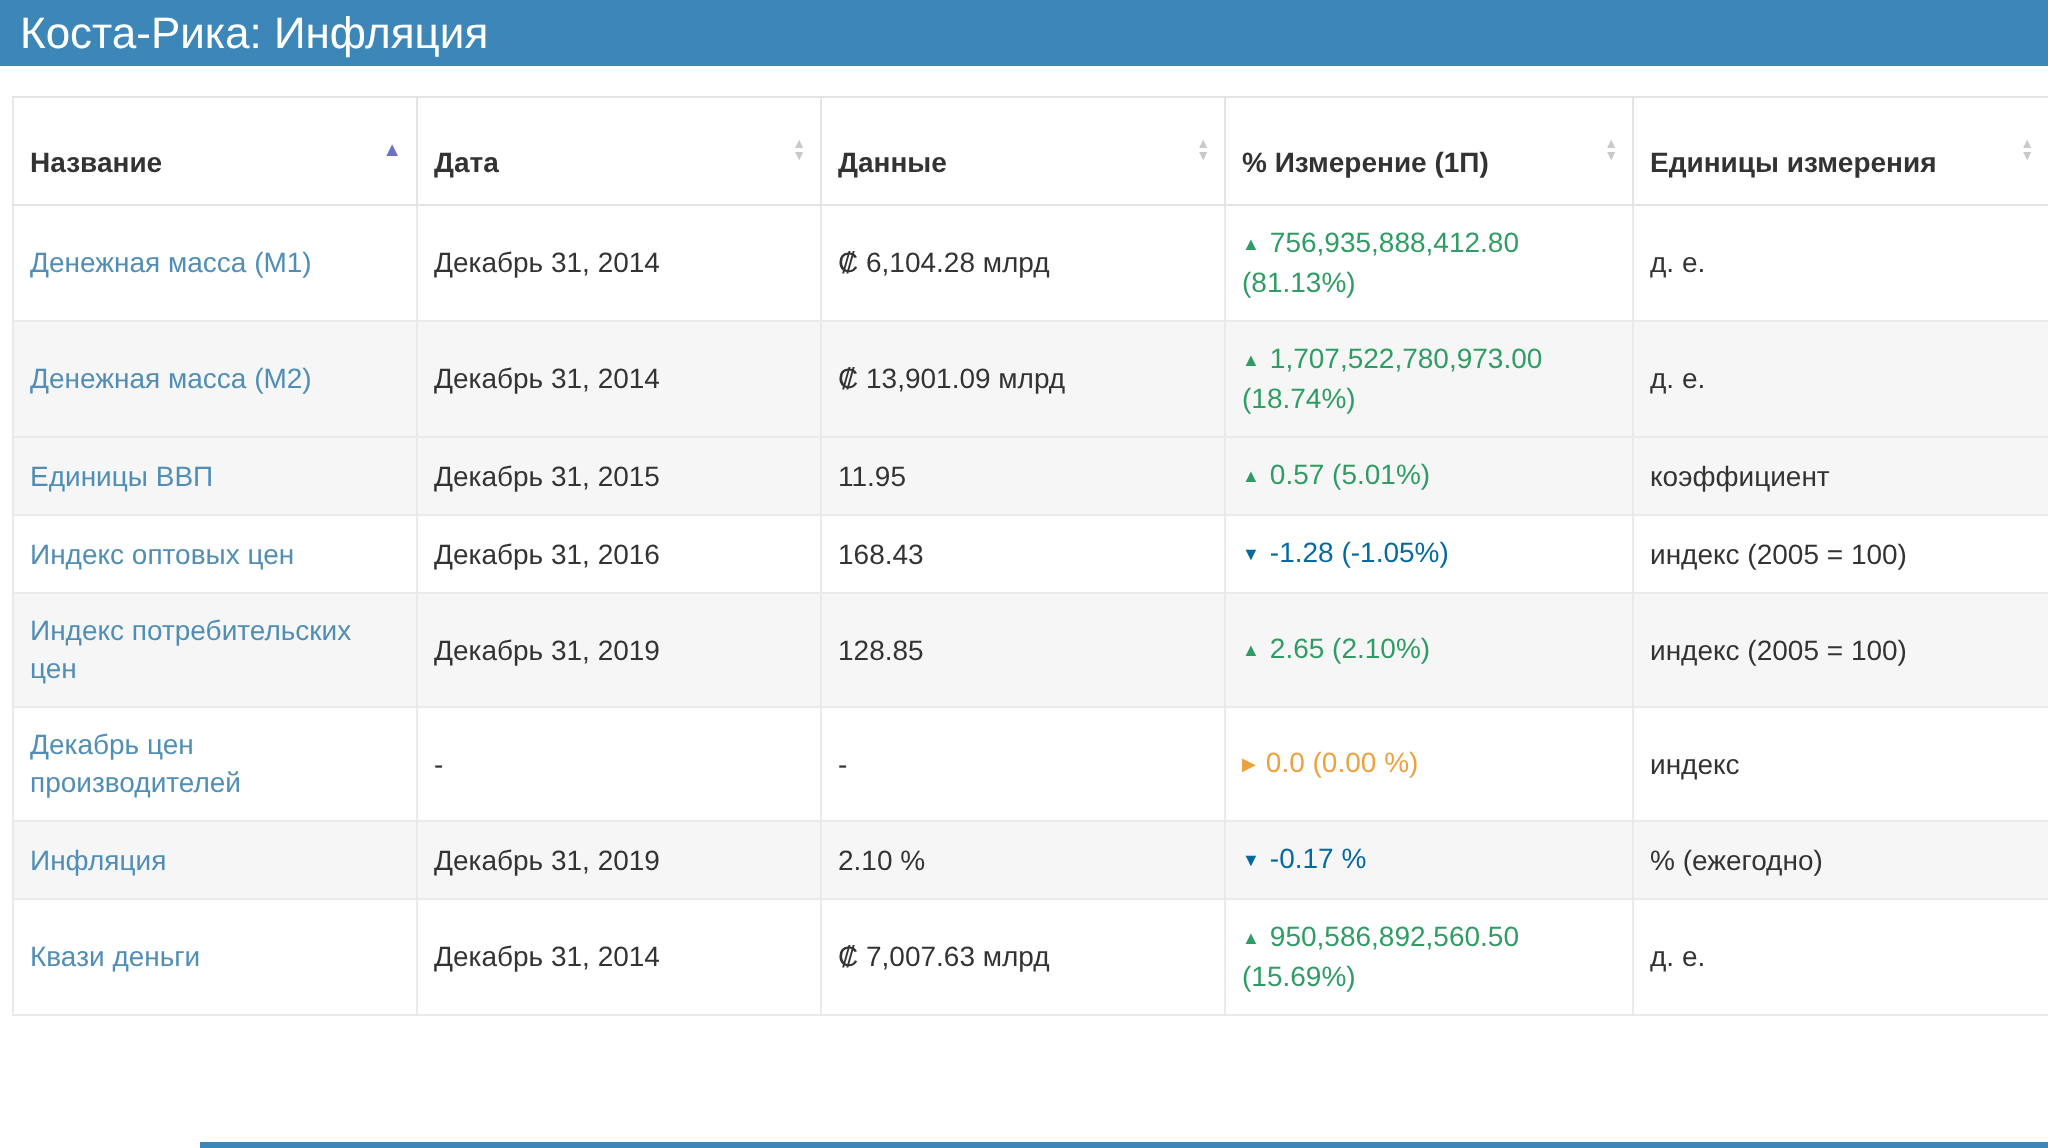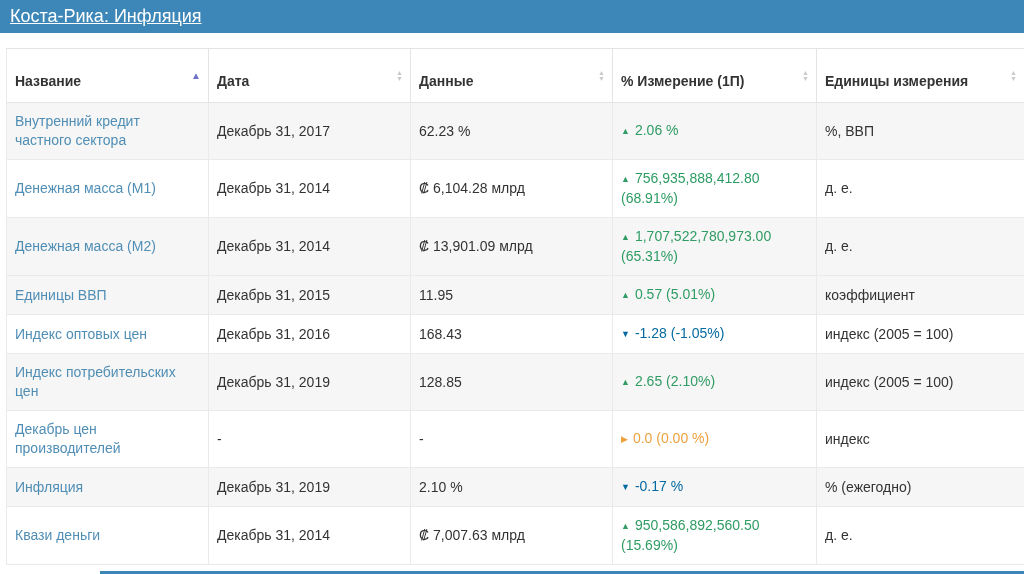--- a/index.html
+++ b/index.html
@@ -4,23 +4,22 @@
 <style>
   html,body { margin:0; padding:0; }
   body {
     width:1024px; height:574px; overflow:hidden; position:relative;
     background:#ffffff;
     font-family:"Liberation Sans", sans-serif;
     color:#333;
   }
   .topbar {
     height:33px; background:#3c87b8; color:#fff;
-    font-size:18px; line-height:33px; padding-left:10px;
+    font-size:22px; line-height:33px; padding-left:10px;
     white-space:nowrap;
-    text-decoration:underline;
   }
   .table-wrap { margin:15px 0 0 6px; }
   table.data {
     border-collapse:collapse; table-layout:fixed;
     width:1018px; font-size:14px; color:#333;
     border-left:1px solid #eaeaea;
   }
   th {
     text-align:left; font-weight:bold; font-size:14px; color:#333;
     padding:23px 24px 11px 8px; background:#fff;
@@ -84,39 +83,32 @@
               <span>▲</span>
               <span>▼</span>
             </span></th>
           <th><span>Единицы измерения</span><span class="sorter">
               <span>▲</span>
               <span>▼</span>
             </span></th>
         </tr>
     </thead>
     <tbody>
-        <tr class="striped">
-          <td><span class="name-link">Внутренний кредит частного сектора</span></td>
-          <td class="cell-plain">Декабрь 31, 2017</td>
-          <td class="cell-plain">62.23 %</td>
-          <td class="chg up"><span class="arrow">▲</span><span>2.06 %</span></td>
-          <td class="cell-plain">%, ВВП</td>
-        </tr>
         <tr>
           <td><span class="name-link">Денежная масса (М1)</span></td>
           <td class="cell-plain">Декабрь 31, 2014</td>
           <td class="cell-plain">₡ 6,104.28 млрд</td>
-          <td class="chg up"><span class="arrow">▲</span><span>756,935,888,412.80 (68.91%)</span></td>
+          <td class="chg up"><span class="arrow">▲</span><span>756,935,888,412.80 (81.13%)</span></td>
           <td class="cell-plain">д. е.</td>
         </tr>
         <tr class="striped">
           <td><span class="name-link">Денежная масса (М2)</span></td>
           <td class="cell-plain">Декабрь 31, 2014</td>
           <td class="cell-plain">₡ 13,901.09 млрд</td>
-          <td class="chg up"><span class="arrow">▲</span><span>1,707,522,780,973.00 (65.31%)</span></td>
+          <td class="chg up"><span class="arrow">▲</span><span>1,707,522,780,973.00 (18.74%)</span></td>
           <td class="cell-plain">д. е.</td>
         </tr>
         <tr class="striped">
           <td><span class="name-link">Единицы ВВП</span></td>
           <td class="cell-plain">Декабрь 31, 2015</td>
           <td class="cell-plain">11.95</td>
           <td class="chg up"><span class="arrow">▲</span><span>0.57 (5.01%)</span></td>
           <td class="cell-plain">коэффициент</td>
         </tr>
         <tr>

